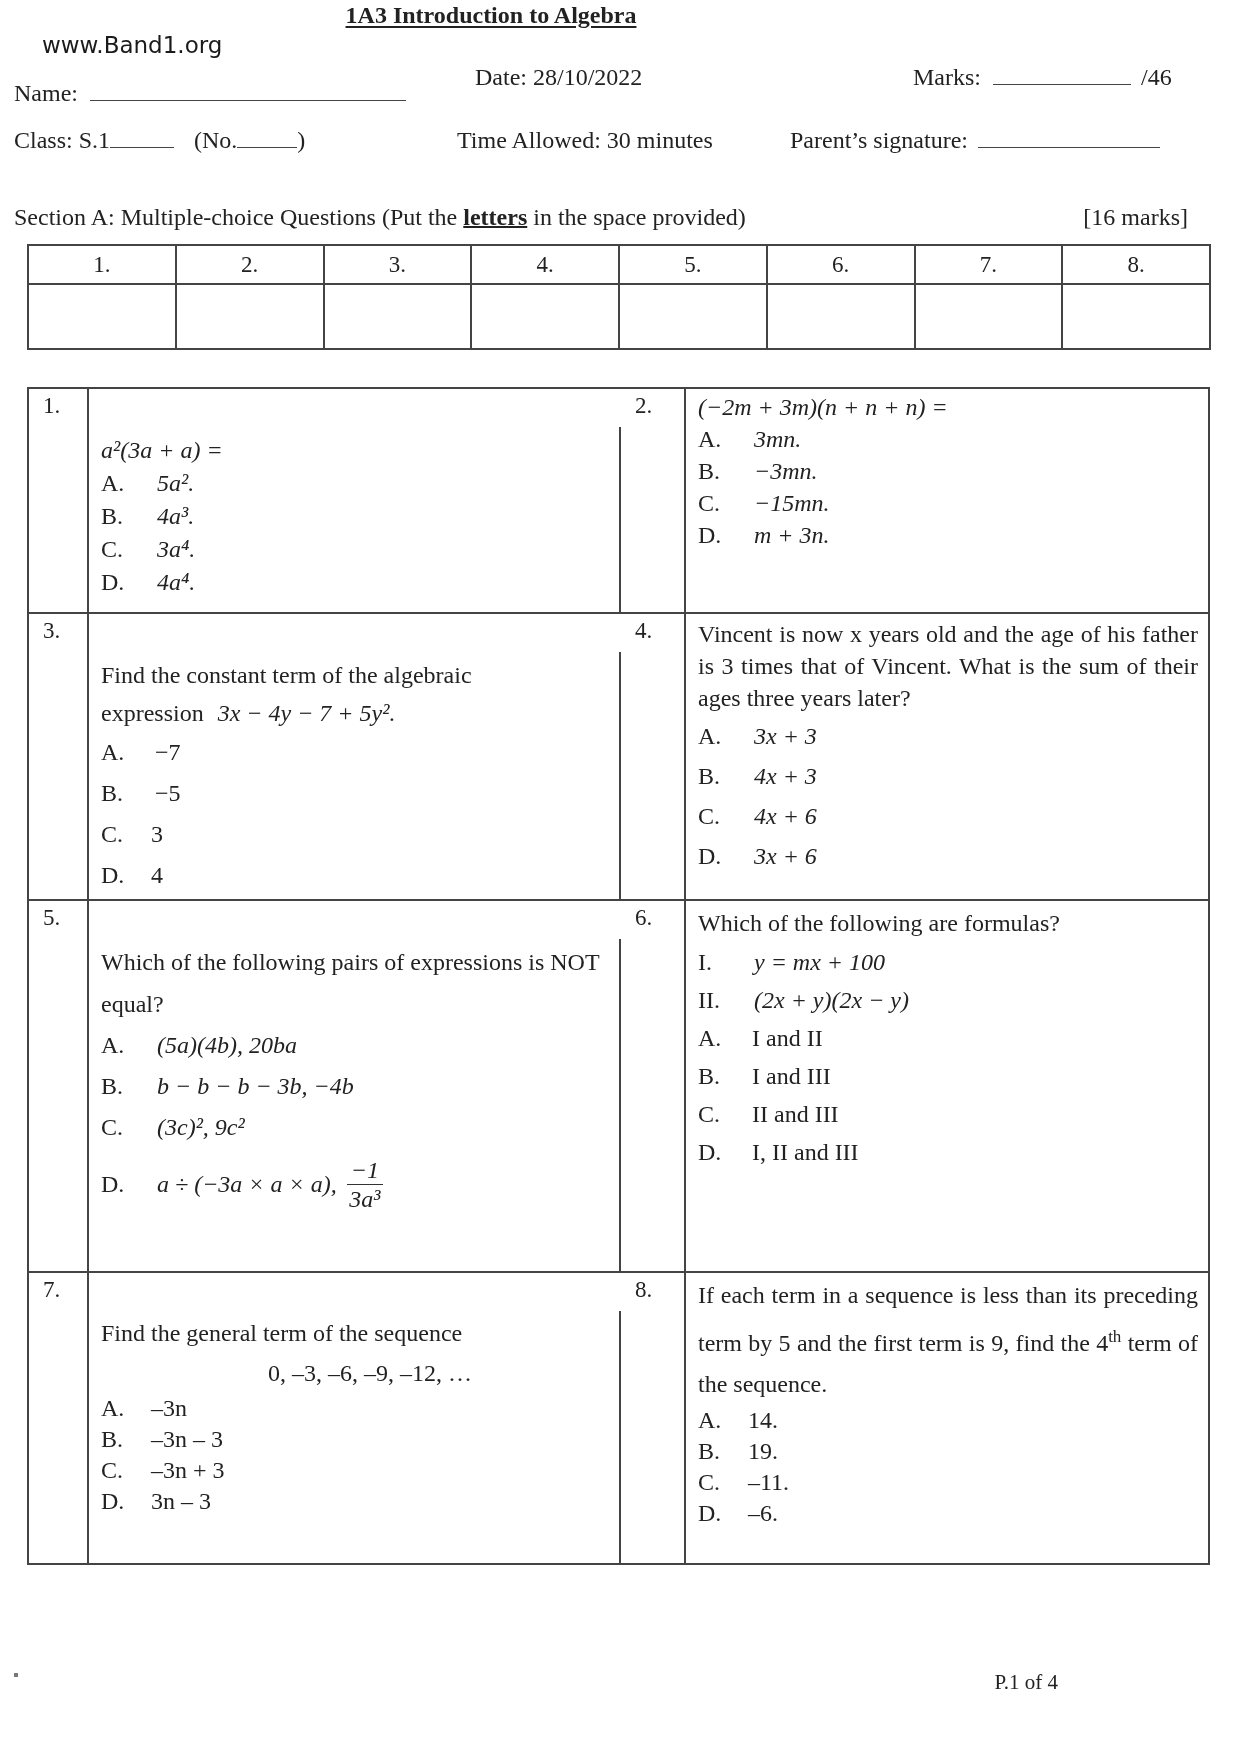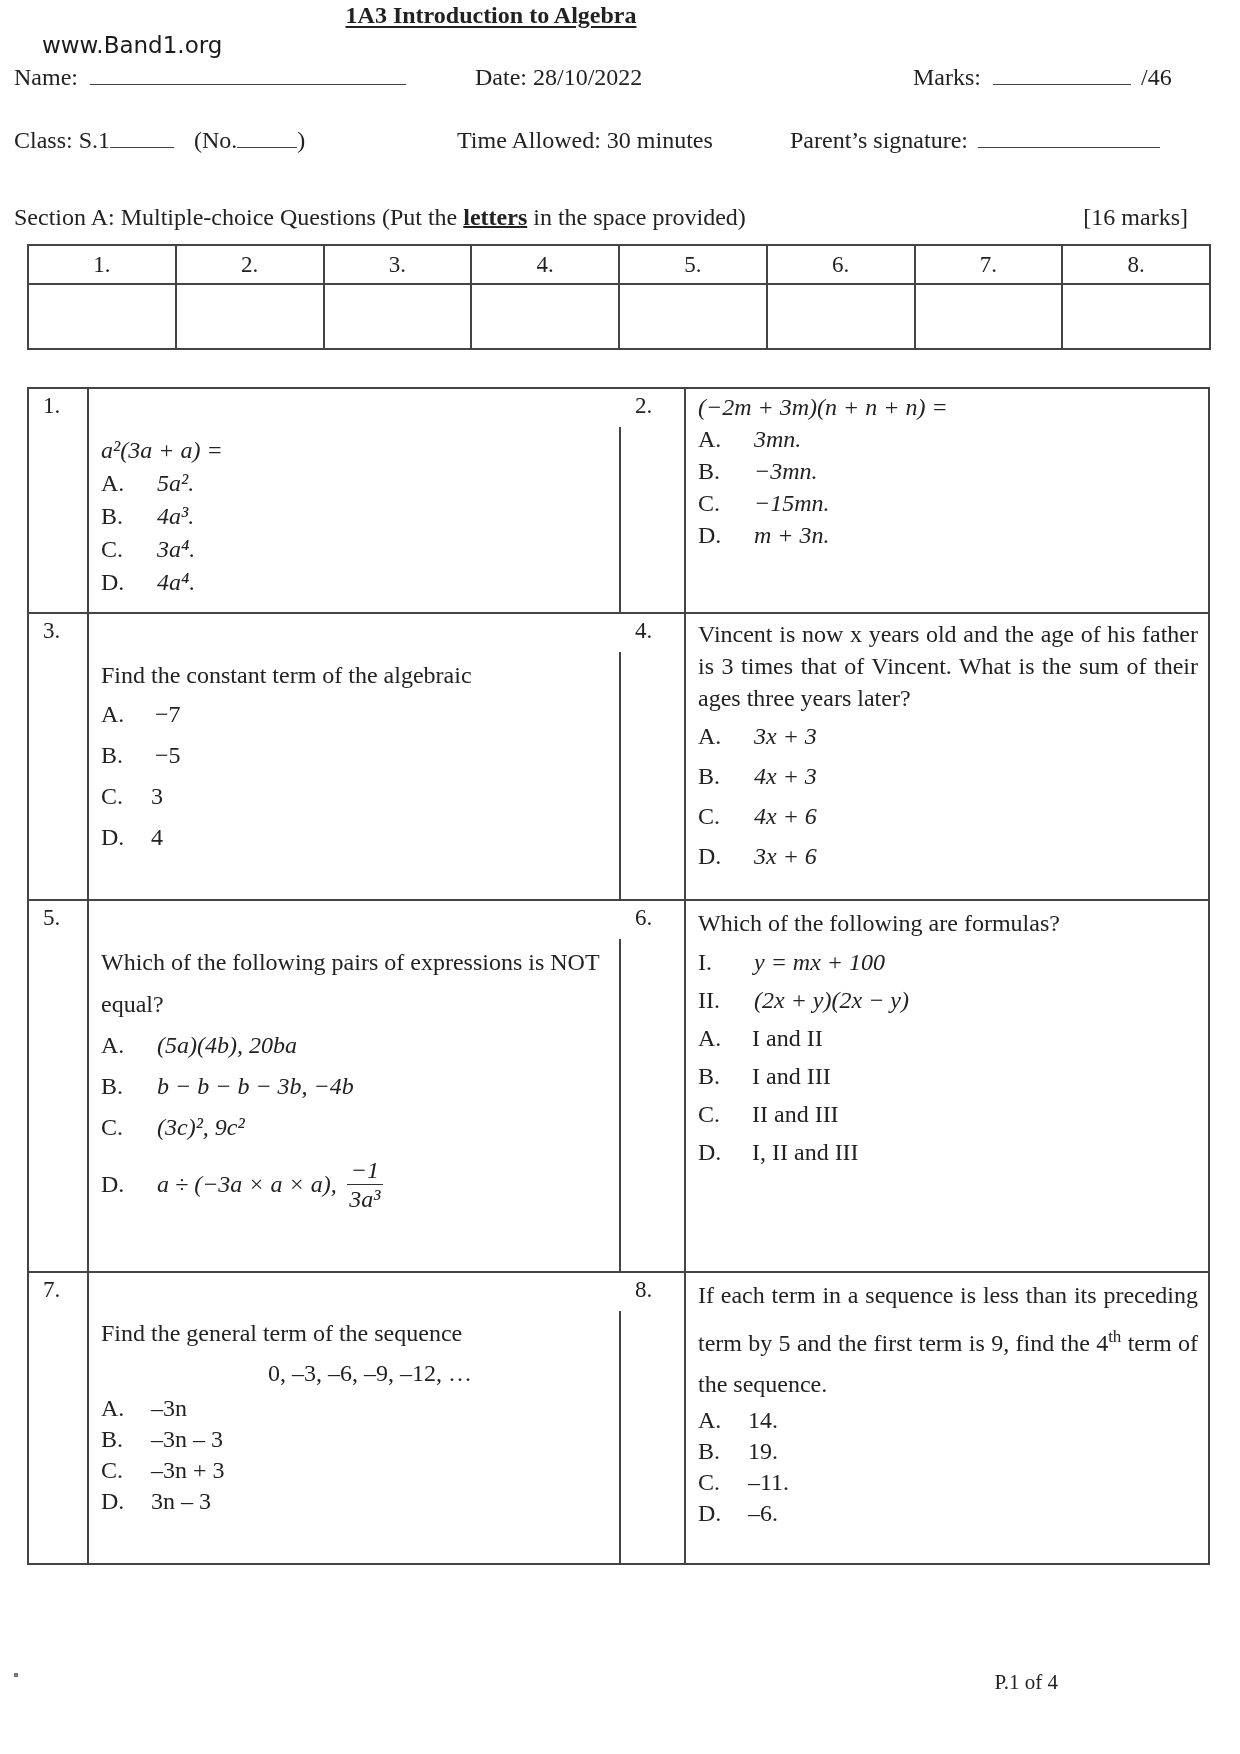--- a/index.html
+++ b/index.html
@@ -37,21 +37,21 @@
   .frac .num { border-bottom:1.5px solid #333; padding:0 4px; }
   .footer { right:182px; top:1670px; font-size:21px; }
   .dot { left:14px; top:1673px; width:4px; height:4px; background:#777; }
 </style>
 </head>
 <body>
 
 <div class="abs watermark">www.Band1.org</div>
 <div class="abs title"><span>1A3 Introduction to Algebra</span></div>
 
-<div class="abs hdr" style="left:14px;top:64px;">
+<div class="abs hdr" style="left:14px;top:80px;">
   <span>Name:</span>
   <span class="blank" style="width:316px;margin-left:6px;"></span>
 </div>
 <div class="abs hdr" style="left:475px;top:64px;">Date: 28/10/2022</div>
 <div class="abs hdr" style="left:913px;top:64px;">
   <span>Marks:</span>
   <span class="blank" style="width:138px;margin-left:6px;"></span>
   <span style="margin-left:4px;">/46</span>
 </div>
 
@@ -140,20 +140,21 @@
           </div>
       </div>
     </div>
   </div>
 
   <div class="qrow" style="height:285px;">
     <div class="qnum">3.</div>
     <div class="qbody">
       <div class="stem" style="line-height:38px;margin-top:2px;">
         <div>Find the constant term of the algebraic</div>
+        <div><span>expression</span> <span class="m" style="margin-left:8px;">3x − 4y − 7 + 5y².</span></div>
       </div>
       <div style="line-height:41px;">
         <div class="opt">
             <span class="l n">A.</span>
             <span>−7</span>
           </div>
         <div class="opt">
             <span class="l n">B.</span>
             <span>−5</span>
           </div>

